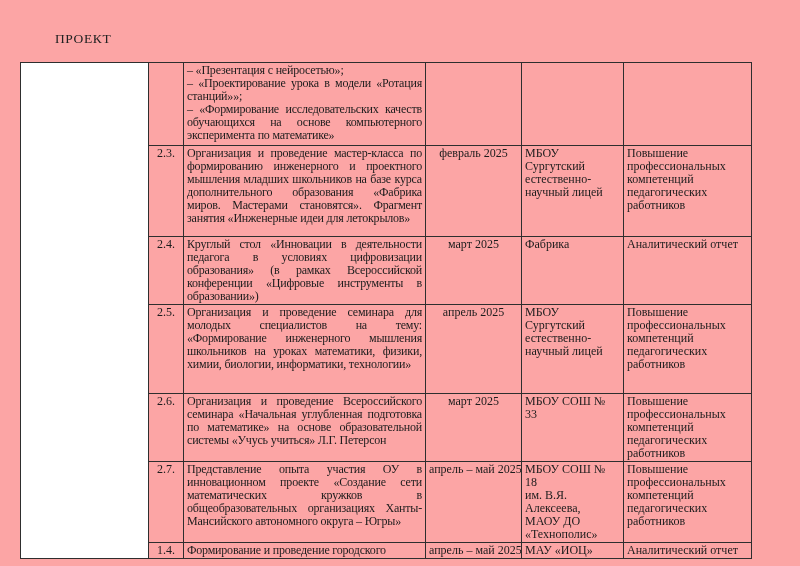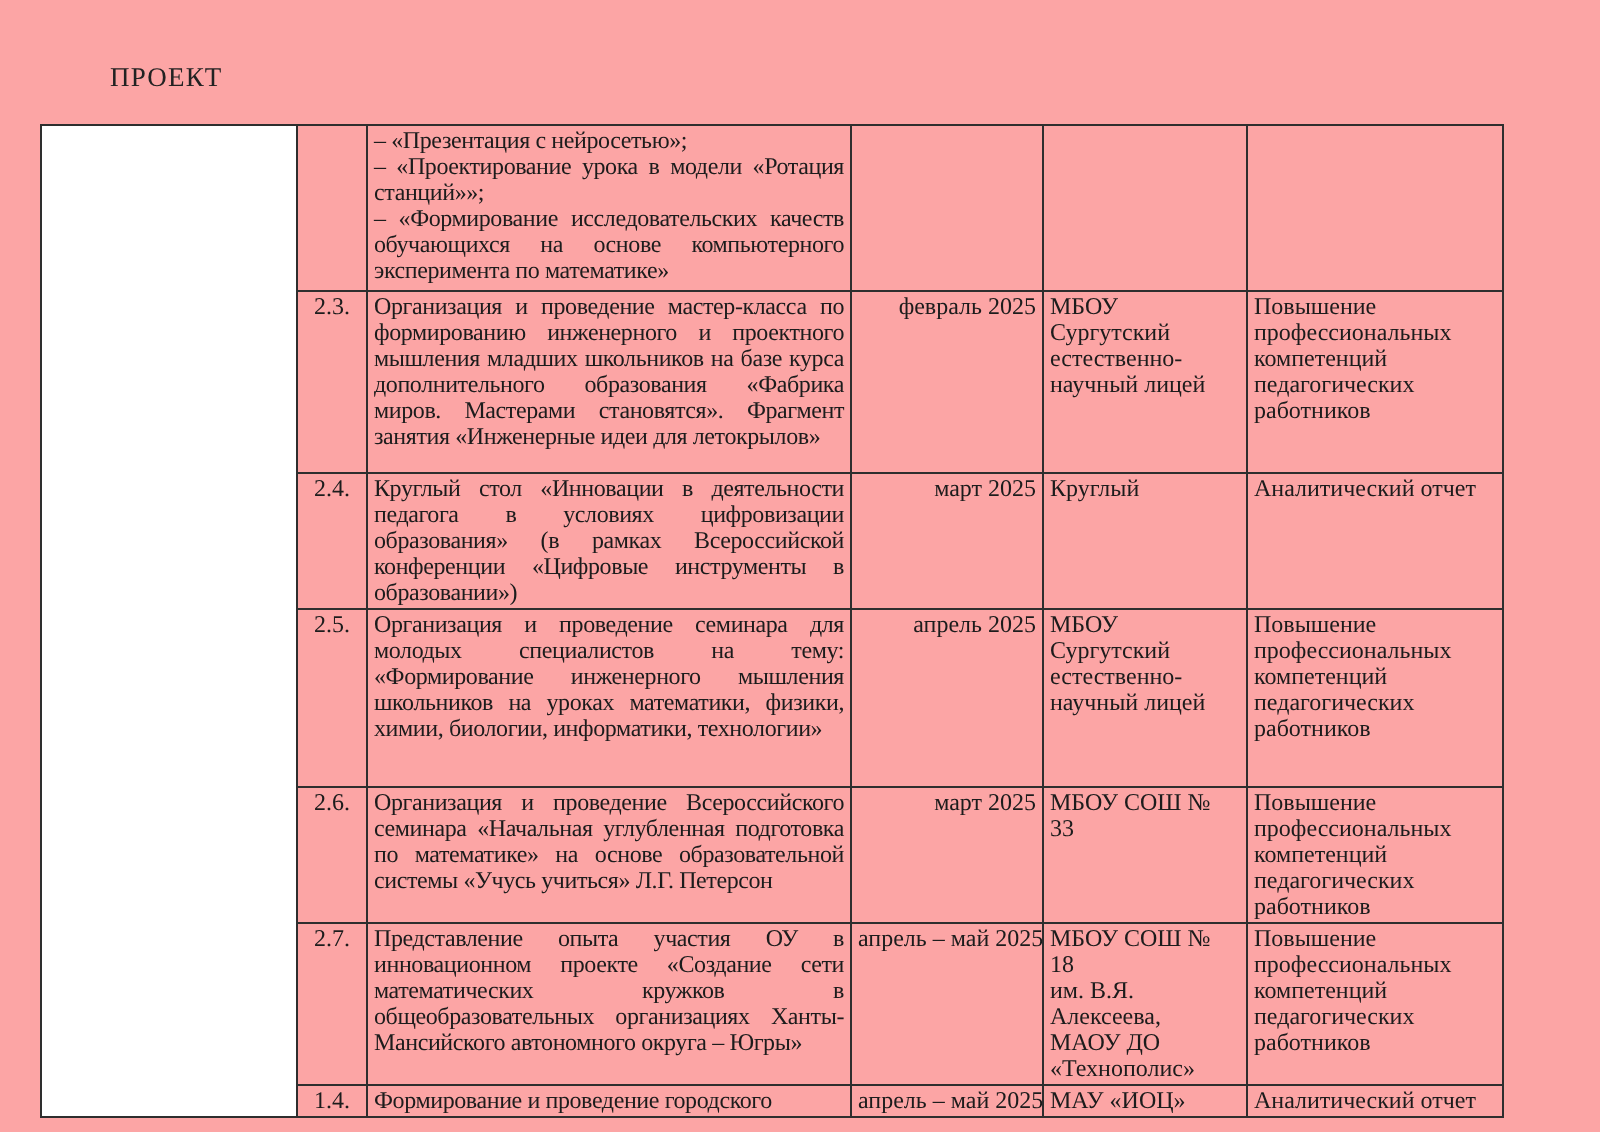--- a/index.html
+++ b/index.html
@@ -51,21 +51,21 @@
     letter-spacing: -0.2px;
   }
   .pre {
     white-space: pre-wrap;
   }
   td.ctr {
     white-space: pre-wrap;
     padding: 1px 2px;
   }
   td.date {
-    text-align: right;
+    text-align: center;
     white-space: nowrap;
     padding: 1px 0;
   }
   td.margin-cell {
     background: #ffffff;
   }
 </style>
 </head>
 <body>
 
@@ -104,21 +104,21 @@
         <td class="ctr">Повышение
 профессиональных
 компетенций
 педагогических
 работников</td>
       </tr>
       <tr style="height:65px">
         <td class="num">2.4.</td>
         <td class="desc">Круглый стол «Инновации в деятельности педагога в условиях цифровизации образования» (в рамках Всероссийской конференции «Цифровые инструменты в образовании»)</td>
         <td class="date">март 2025</td>
-        <td class="ctr">Круглый</td>
+        <td class="ctr">Фабрика</td>
         <td class="ctr">Аналитический отчет</td>
       </tr>
       <tr style="height:89px">
         <td class="num">2.5.</td>
         <td class="desc">Организация и проведение семинара для молодых специалистов на тему: «Формирование инженерного мышления школьников на уроках математики, физики, химии, биологии, информатики, технологии»</td>
         <td class="date">апрель 2025</td>
         <td class="ctr">МБОУ
 Сургутский
 естественно-
 научный лицей</td>

